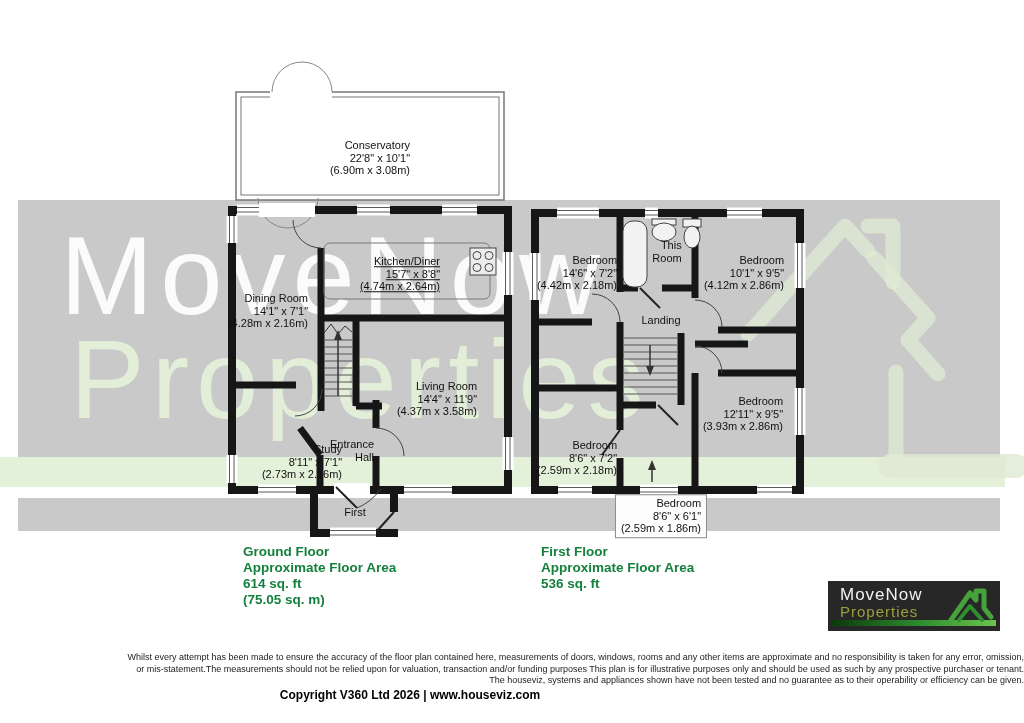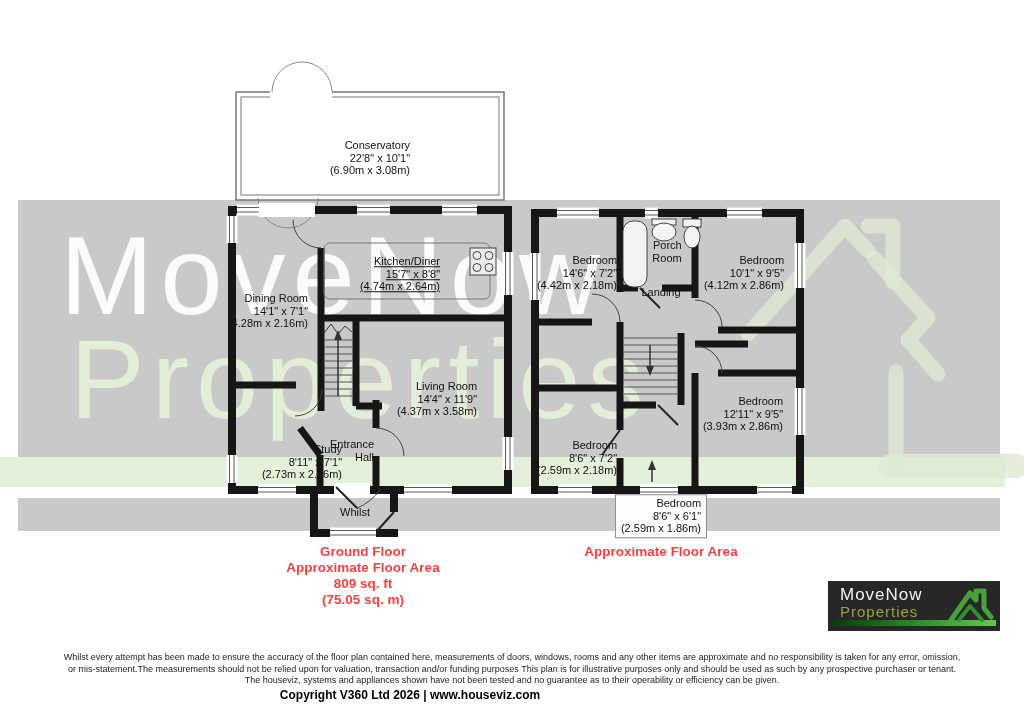--- a/index.html
+++ b/index.html
@@ -26,44 +26,44 @@
   .lbl-conservatory{left:370px;top:158px;}
   .lbl-kitchen{left:400px;top:274px;text-decoration:underline;}
   .lbl-dining{left:268px;top:311px;}
   .lbl-living{left:437px;top:399px;}
   .lbl-study{left:278px;top:462px;padding-left:48px;}
   .lbl-hall{left:352px;top:450px;}
   .lbl-porch{left:355px;top:512px;}
   .lbl-bed1{left:577px;top:273px;}
   .lbl-bath{left:667px;top:251px;}
   .lbl-bed2{left:744px;top:273px;}
-  .lbl-landing{left:661px;top:292px;}
+  .lbl-landing{left:661px;top:320px;}
   .lbl-bed3{left:743px;top:414px;}
   .lbl-bed4{left:577px;top:458px;}
   .lbl-bed5{left:661px;top:516px;background:#fdfdfd;border:1px solid #8a8a8a;padding:2px 5px;}
 
   
-  .floor-title{position:absolute;width:240px;text-align:center;font-weight:bold;
-               font-size:13.5px;line-height:16px;color:#ef4444;}
+  .floor-title{position:absolute;width:240px;text-align:left;font-weight:bold;
+               font-size:13.5px;line-height:16px;color:#15803d;}
   .floor-title span{display:block;}
   .title-ground{left:243px;top:544px;}
   .title-first{left:541px;top:544px;}
 
   
   .logo{position:absolute;left:828px;top:581px;width:172px;height:50px;background:#272727;}
   .logo .l1{position:absolute;left:12px;top:4px;font-size:17px;letter-spacing:1px;color:#f2f2f2;}
   .logo .l2{position:absolute;left:12px;top:22px;font-size:15px;letter-spacing:1px;color:#9aa03c;}
   .logo .stripe{position:absolute;left:4px;bottom:5px;width:164px;height:6px;
     background:linear-gradient(90deg,#0c3a0c,#2f8f2f 55%,#6cc44e);}
   .logo svg{position:absolute;right:6px;top:3px;}
 
   
   .disclaimer{position:absolute;left:0;top:652px;width:1024px;text-align:center;
               font-size:9px;line-height:11.5px;color:#222;}
-  .disclaimer span{display:block;}
+  .disclaimer span{display:block;text-align:right;}
   .copyright{position:absolute;left:0;top:688px;width:820px;text-align:center;
              font-size:12px;font-weight:bold;color:#000;}
 </style>
 </head>
 <body>
 
 <div id="page">
 
   <div class="band band-gray-main"></div>
   <div class="band band-green"></div>
@@ -311,30 +311,30 @@
   <div class="lbl lbl-study">
     <span>Study</span>
     <span>8'11" x 7'1"</span>
     <span>(2.73m x 2.16m)</span>
   </div>
   <div class="lbl lbl-hall">
     <span>Entrance</span>
     <span>Hall</span>
   </div>
   <div class="lbl lbl-porch">
-    <span>Whilst</span>
+    <span>First</span>
   </div>
 
   <div class="lbl lbl-bed1">
     <span>Bedroom</span>
     <span>14'6" x 7'2"</span>
     <span>(4.42m x 2.18m)</span>
   </div>
   <div class="lbl lbl-bath">
-    <span>Porch</span>
+    <span>This</span>
     <span>Room</span>
   </div>
   <div class="lbl lbl-bed2">
     <span>Bedroom</span>
     <span>10'1" x 9'5"</span>
     <span>(4.12m x 2.86m)</span>
   </div>
   <div class="lbl lbl-landing">
     <span>Landing</span>
   </div>
@@ -350,25 +350,27 @@
   </div>
   <div class="lbl lbl-bed5">
     <span>Bedroom</span>
     <span>8'6" x 6'1"</span>
     <span>(2.59m x 1.86m)</span>
   </div>
 
   <div class="floor-title title-ground">
     <span>Ground Floor</span>
     <span>Approximate Floor Area</span>
-    <span>809 sq. ft</span>
+    <span>614 sq. ft</span>
     <span>(75.05 sq. m)</span>
   </div>
   <div class="floor-title title-first">
+    <span>First Floor</span>
     <span>Approximate Floor Area</span>
+    <span>536 sq. ft</span>
   </div>
 
   <div class="logo">
     <span class="l1">MoveNow</span>
     <span class="l2">Properties</span>
     <div class="stripe"></div>
     <svg width="46" height="42" viewBox="0 0 46 42">
       <g fill="none" stroke-linecap="round" stroke-linejoin="round">
         <path d="M 3 36 L 22 9 L 28 16 L 28 7 L 36 7 L 36 24 L 43 33" stroke="#46a33c" stroke-width="5"></path>
         <path d="M 11 36 L 22 22 L 34 36" stroke="#2f8f2f" stroke-width="4"></path>

